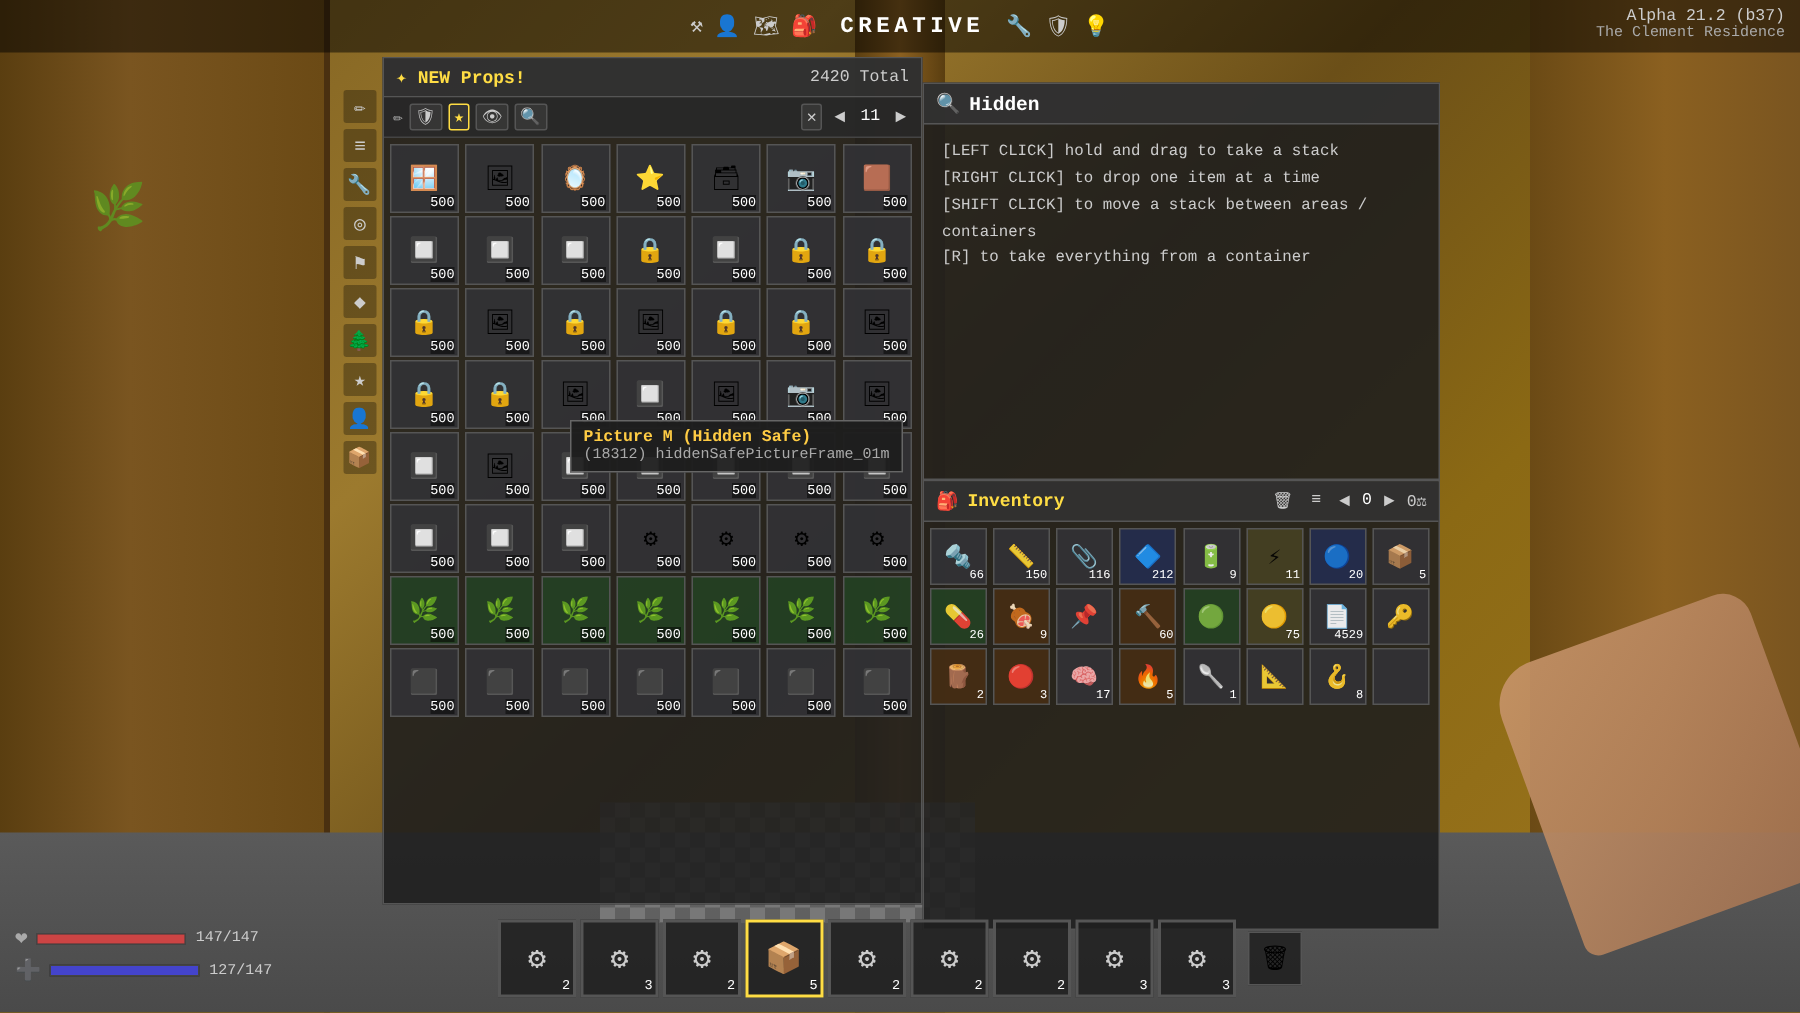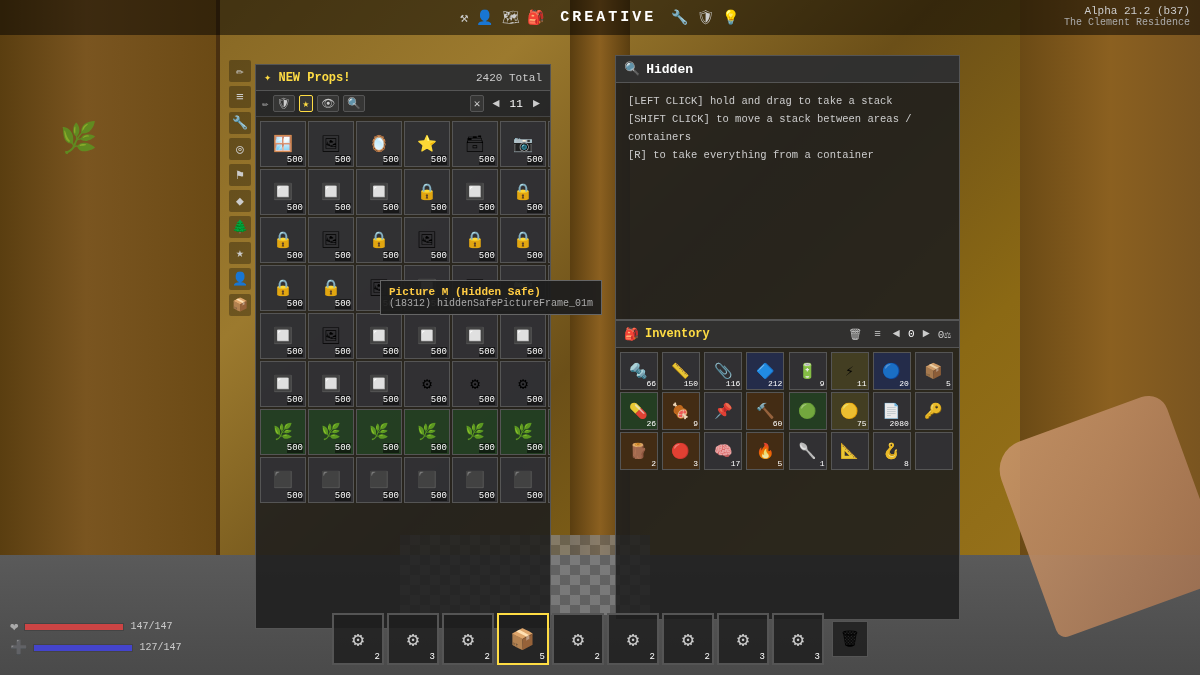--- a/index.html
+++ b/index.html
@@ -146,22 +146,22 @@
       align-items: center;
       justify-content: center;
       background: rgba(0,0,0,0.3);
       border-radius: 2px;
     }
 
     
     .props-panel {
       position: absolute;
       left: 255px;
-      top: 64px;
-      width: 296px;
+      top: 38px;
+      width: 360px;
       height: 565px;
       background: rgba(30, 30, 30, 0.88);
       border: 1px solid #555;
       z-index: 55;
     }
 
     .props-header {
       display: flex;
       align-items: center;
       justify-content: space-between;
@@ -843,20 +843,21 @@
 </div>
 
 <div class="inspect-panel">
   <div class="inspect-header">
     <span class="inspect-icon">🔍</span>
     <span class="inspect-title">Hidden</span>
   </div>
   <div class="inspect-content" id="inspect-content">
 
       <div class="inspect-line">[LEFT CLICK] hold and drag to take a stack</div>
+      <div class="inspect-line">[RIGHT CLICK] to drop one item at a time</div>
       <div class="inspect-line">[SHIFT CLICK] to move a stack between areas / containers</div>
       <div class="inspect-line">[R] to take everything from a container</div>
     </div>
 </div>
 
 <div class="inventory-panel">
   <div class="inventory-header">
     <span class="inventory-icon">🎒</span>
     <span class="inventory-title">Inventory</span>
     <div class="inv-controls">
@@ -919,21 +920,21 @@
       </div>
       <div class="inv-cell" style="background: rgba(35, 65, 35, 0.9);">
         <div class="inv-icon">🟢</div>
       </div>
       <div class="inv-cell" style="background: rgba(70, 65, 35, 0.9);">
         <div class="inv-icon">🟡</div>
         <div class="inv-count-badge">75</div>
       </div>
       <div class="inv-cell" style="background: rgba(50, 50, 55, 0.85);">
         <div class="inv-icon">📄</div>
-        <div class="inv-count-badge">2080</div>
+        <div class="inv-count-badge">4529</div>
       </div>
       <div class="inv-cell" style="background: rgba(50, 50, 55, 0.85);">
         <div class="inv-icon">🔑</div>
       </div>
       <div class="inv-cell" style="background: rgba(70, 45, 20, 0.9);">
         <div class="inv-icon">🪵</div>
         <div class="inv-count-badge">2</div>
       </div>
       <div class="inv-cell" style="background: rgba(70, 45, 20, 0.9);">
         <div class="inv-icon">🔴</div>

